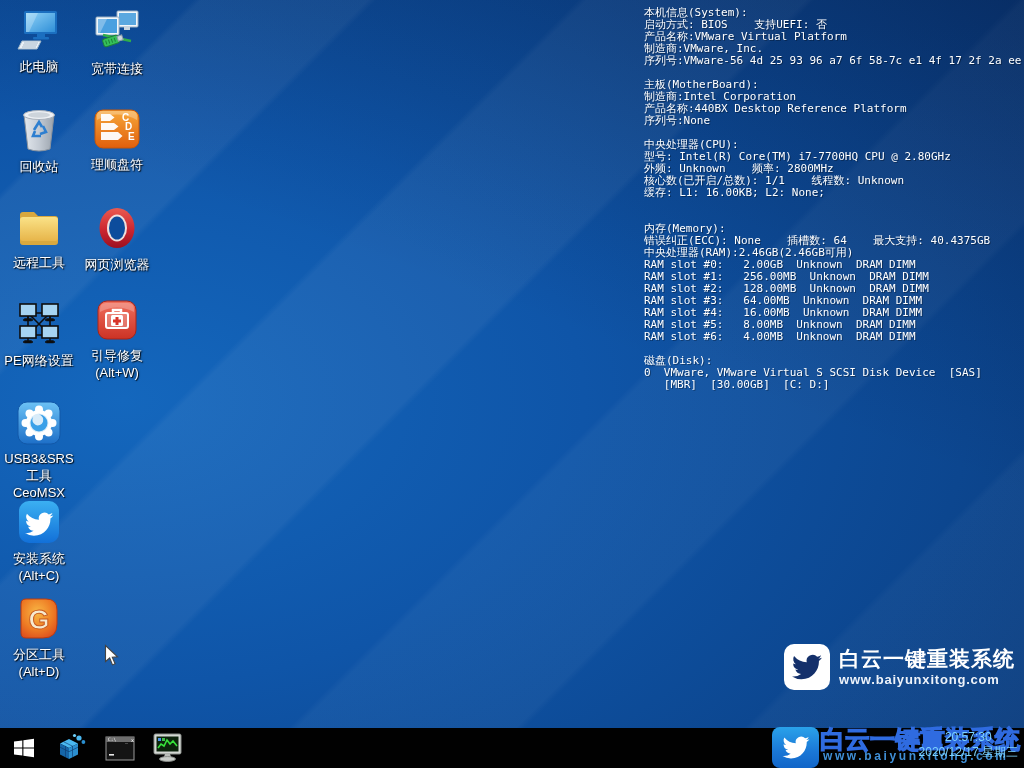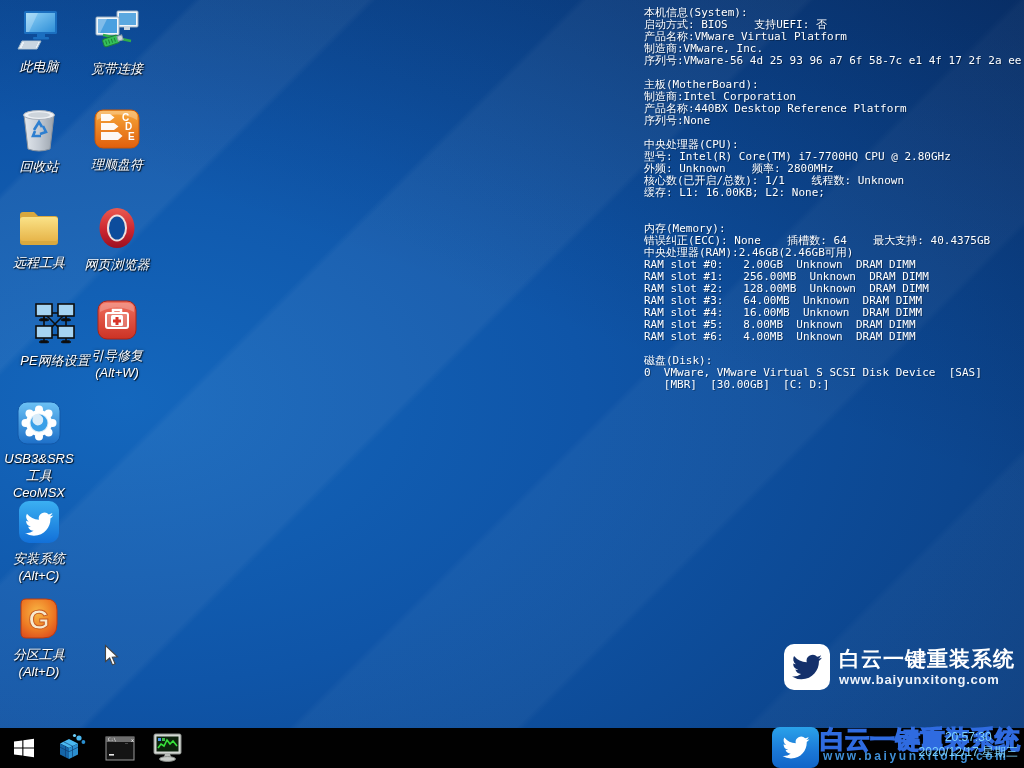--- a/index.html
+++ b/index.html
@@ -25,21 +25,21 @@
   
   .dicon{
     position:absolute;width:78px;display:flex;flex-direction:column;
     align-items:center;cursor:pointer;
   }
   .dicon svg{display:block;}
   .dlabel{
     margin-top:4px;text-align:center;color:#fff;font-size:13px;line-height:17px;
     text-shadow:1px 1px 1px rgba(0,0,0,0.9),0 0 3px rgba(0,0,0,0.55);
   }
-  .dlabel span{display:block;font-style:italic;}
+  .dlabel span{display:block;}
   
   .sysinfo{
     position:absolute;left:644px;top:7px;width:380px;
     font-family:"DejaVu Sans Mono",monospace;font-size:11px;color:#fff;
     text-shadow:1px 1px 0 rgba(0,0,0,0.35);
   }
   .sysline{height:12px;line-height:12px;white-space:pre;overflow:visible;}
   
   .watermark{position:absolute;left:784px;top:644px;display:flex;align-items:center;gap:9px;}
   .wm-logo{
@@ -198,21 +198,21 @@
         </defs>
       <ellipse cx="23" cy="24" rx="17.5" ry="20" fill="url(#opr)"></ellipse>
       <ellipse cx="23" cy="24" rx="10" ry="13.5" fill="#efdfdc"></ellipse>
       <ellipse cx="23" cy="24" rx="8" ry="11.5" fill="#0d4c9c"></ellipse>
     </svg>
     <div class="dlabel">
         <span>网页浏览器</span>
       </div>
   </div>
 
-  <div class="dicon" style="left:16px;top:302px">
+  <div class="dicon" style="left:0px;top:302px">
     <svg width="48" height="46" viewBox="0 0 48 46">
       <g stroke="#0d0d0d" stroke-width="1.6">
         <path d="M13 11h22M13 33h22M13 11l22 22M35 11L13 33M13 11v22M35 11v22" fill="none"></path>
       </g>
       <g>
         <g transform="translate(5,2)">
             <rect width="16" height="12" fill="#a6d4f2" stroke="#0d0d0d" stroke-width="1.6"></rect>
             <path d="M8 12v3M3 16h10M5 15h6v1.5H5z" stroke="#0d0d0d" stroke-width="1.4" fill="#fff"></path>
           </g>
         <g transform="translate(27,2)">

